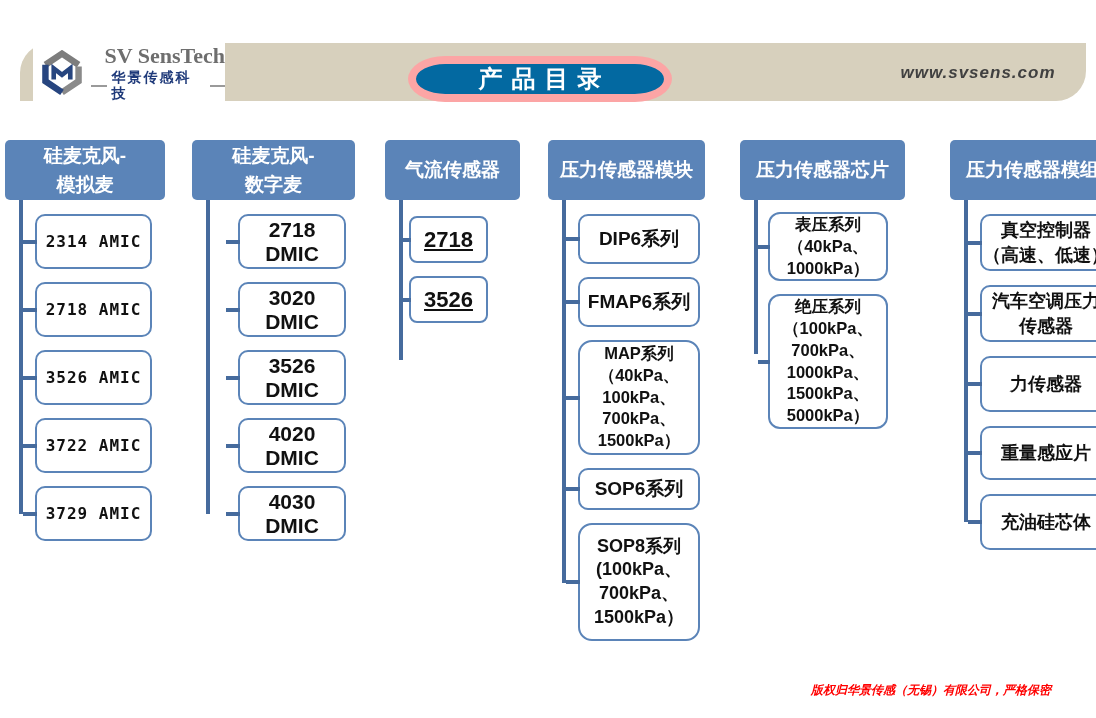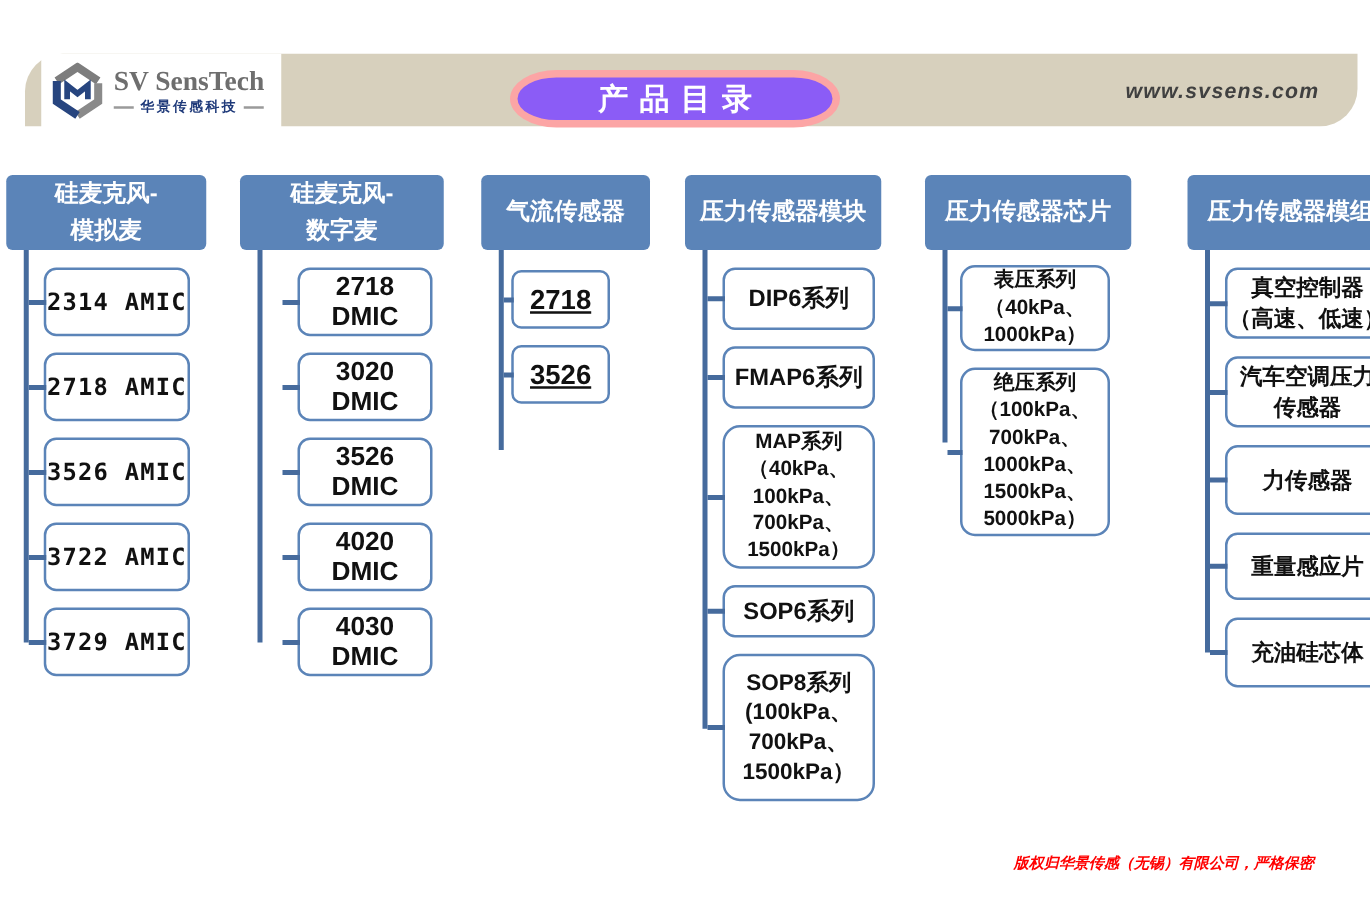--- a/index.html
+++ b/index.html
@@ -7,25 +7,25 @@
          font-family:"Liberation Sans",sans-serif;color:#111;}
 
   
   .band{position:absolute;left:20px;top:43px;width:1066px;height:58px;
         background:#d7d0bd;border-radius:30px 0 30px 0;}
   .logo-box{position:absolute;left:33px;top:43px;width:192px;height:59px;background:#ffffff;
             display:flex;align-items:center;gap:6px;padding-left:6px;box-sizing:border-box;}
   .logo-mark{flex:0 0 auto;}
   .logo-text{display:flex;flex-direction:column;align-items:flex-end;line-height:1.1;}
   .logo-name{font-family:"Liberation Serif",serif;font-weight:bold;font-size:22px;color:#6e6e6e;}
-  .logo-sub{font-size:11px;font-weight:bold;color:#1f3a7a;letter-spacing:2px;margin-top:2px;
+  .logo-sub{font-size:14px;font-weight:bold;color:#1f3a7a;letter-spacing:2px;margin-top:2px;
             display:flex;align-items:center;gap:5px;}
   .logo-sub::before,.logo-sub::after{content:"";display:inline-block;width:16px;height:2px;background:#9a9a9a;}
-  .title-oval{position:absolute;left:408px;top:56px;width:264px;height:46px;background:#8b5cf6;
-              border:6px solid #fca5a5;border-radius:42px/26px;box-sizing:border-box;
+  .title-oval{position:absolute;left:408px;top:56px;width:264px;height:46px;background:#0369a1;
+              border:8px solid #fca5a5;border-radius:42px/26px;box-sizing:border-box;
               display:flex;align-items:center;justify-content:center;}
   .title-oval span{color:#ffffff;font-size:24px;font-weight:bold;letter-spacing:9px;text-indent:9px;}
   .website{position:absolute;left:888px;top:63px;width:180px;text-align:center;
            font-style:italic;font-weight:600;font-size:17px;color:#404040;letter-spacing:1px;}
 
   
   .tree{position:absolute;top:140px;}
   .tree-header{width:100%;height:60px;box-sizing:border-box;background:#5b84b8;border-radius:5px;
                color:#ffffff;font-weight:bold;font-size:19px;line-height:1.55;
                display:flex;align-items:center;justify-content:center;text-align:center;white-space:pre-line;}
@@ -34,21 +34,21 @@
   .trunk{position:absolute;left:14px;top:0;width:4px;background:#466b9d;}
   .item{position:relative;background:#ffffff;border:2.5px solid #5b84b8;border-radius:10px;
         box-sizing:border-box;display:flex;align-items:center;justify-content:center;
         text-align:center;font-weight:bold;}
   .item::before{content:"";position:absolute;right:100%;top:50%;transform:translateY(-50%);
                 width:14px;height:4px;background:#466b9d;}
   .t3 .item::before{width:8px;}
   .t5 .item::before{width:12px;}
   .item-label{white-space:pre-line;}
 
-  .t1 .item{height:55px;font-size:19px;font-family:"DejaVu Sans Mono",monospace;letter-spacing:1px;}
+  .t1 .item{height:55px;font-size:16px;font-family:"DejaVu Sans Mono",monospace;letter-spacing:1px;}
   .t2 .item{height:55px;font-size:21px;margin-left:16px;}
   .t3 .item{height:47px;font-size:22px;border-radius:8px;text-decoration:underline;}
   .t4 .item{min-height:50px;font-size:19px;}
   .t4 .item.multi{font-size:16.5px;line-height:1.32;border-radius:14px;}
   .t5 .item{font-size:16.5px;line-height:1.32;border-radius:12px;}
   .t6 .item{font-size:18px;line-height:1.35;}
 
   
   .copyright{position:absolute;right:45px;top:682px;font-size:12px;font-weight:bold;
              font-style:italic;color:#ff0000;}

